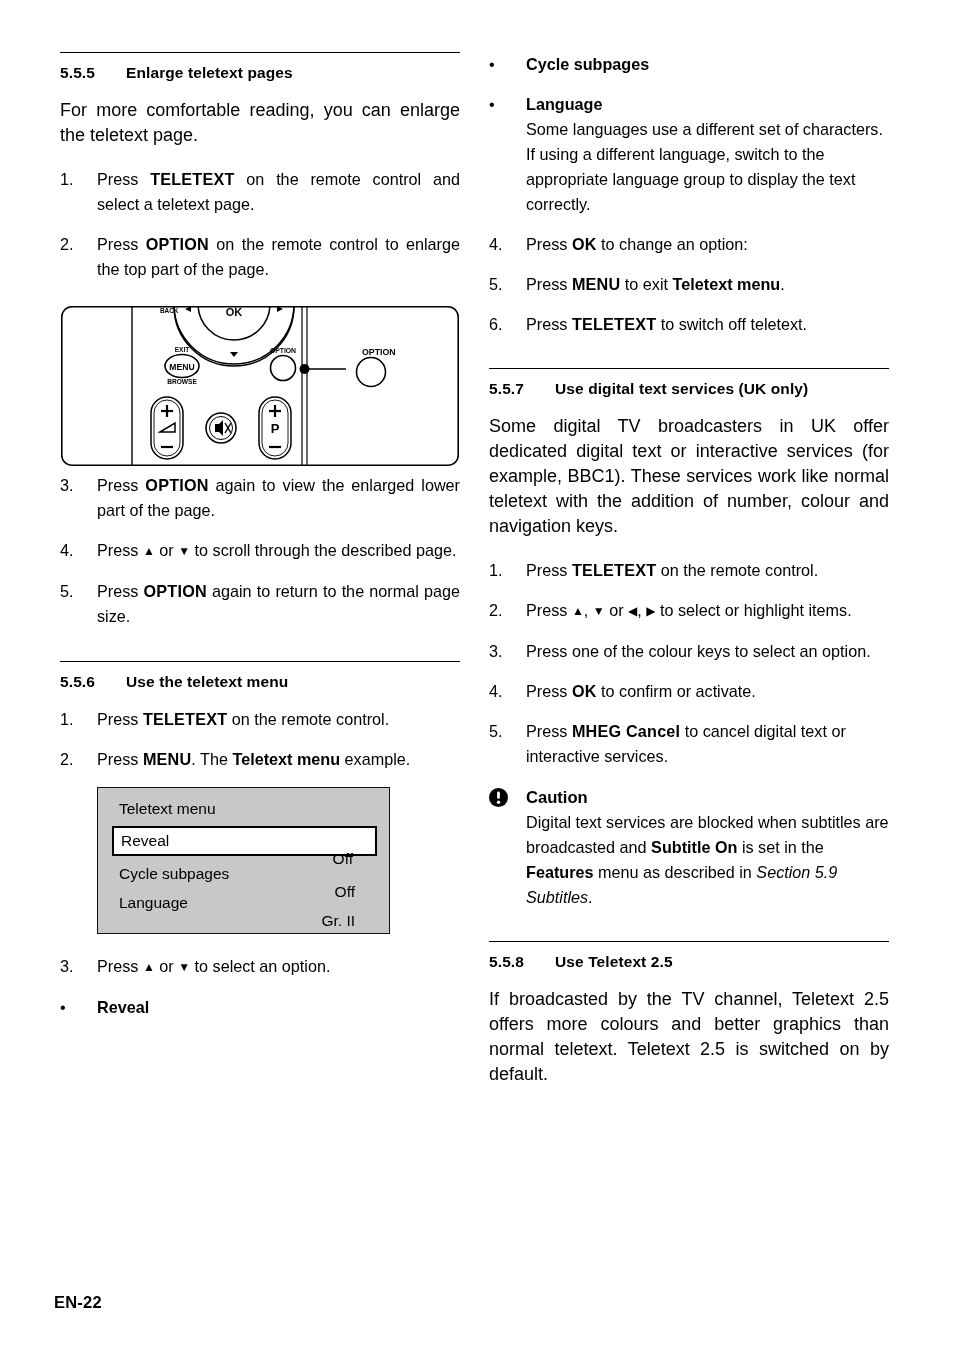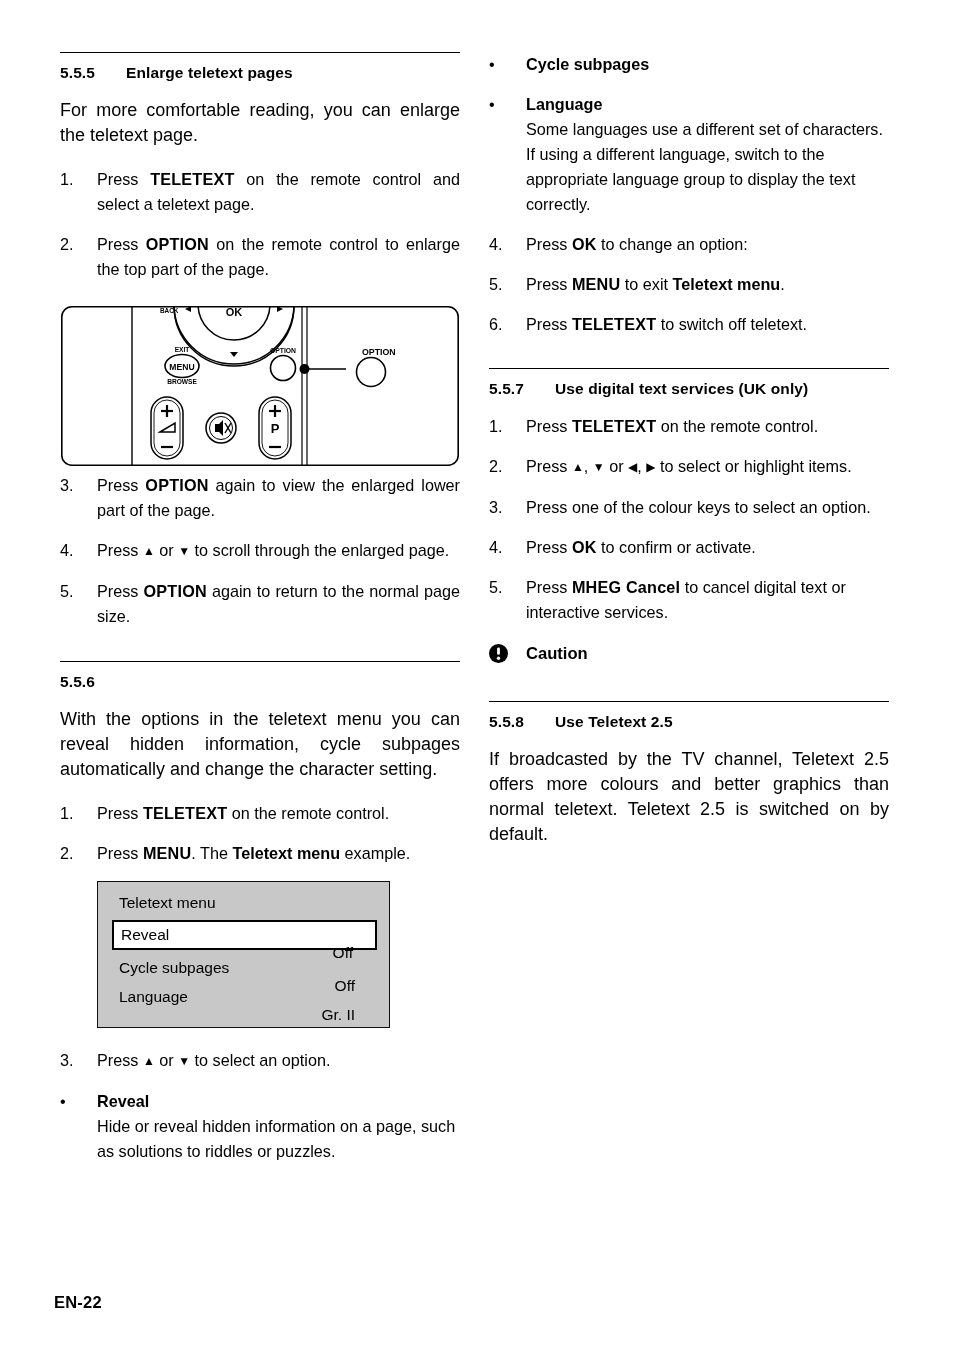--- a/index.html
+++ b/index.html
@@ -176,36 +176,36 @@
 
     <div style="height:176px"></div>
 
     <div id="s555-bot">
         <div class="step">
           <span class="mark">3.</span>
           <span class="body just"><span>Press </span><span class="big">OPTION</span><span> again to view the enlarged lower part of the page.</span></span>
         </div>
         <div class="step">
           <span class="mark">4.</span>
-          <span class="body just"><span>Press </span><span class="arrow">▲</span><span> or </span><span class="arrow">▼</span><span> to scroll through the enlarged page.</span></span>
+          <span class="body just"><span>Press </span><span class="arrow">▲</span><span> or </span><span class="arrow">▼</span><span> to scroll through the described page.</span></span>
         </div>
         <div class="step">
           <span class="mark">5.</span>
           <span class="body just"><span>Press </span><span class="big">OPTION</span><span> again to return to the normal page size.</span></span>
         </div>
       </div>
 
     <div style="height:17px"></div>
 
     <div class="rule"></div>
     <h2 class="sec">
       <span class="num">5.5.6</span>
+      <span class="ttl">Use the teletext menu</span>
     </h2>
 
-    <p class="para">With the options in the teletext menu you can reveal hidden information, cycle subpages automatically and change the character setting.</p>
 
     <div id="s556-before">
         <div class="step">
           <span class="mark">1.</span>
           <span class="body"><span>Press </span><span class="big">TELETEXT</span><span> on the remote control.</span></span>
         </div>
         <div class="step">
           <span class="mark">2.</span>
           <span class="body"><span>Press </span><span class="big">MENU</span><span>. The </span><span class="lbl">Teletext menu</span><span> example.</span></span>
         </div>
@@ -231,21 +231,20 @@
         <div class="step">
           <span class="mark">3.</span>
           <span class="body"><span>Press </span><span class="arrow">▲</span><span> or </span><span class="arrow">▼</span><span> to select an option.</span></span>
         </div>
       </div>
 
     <div class="step">
       <span class="mark bullet">•</span>
       <span class="body">
         <span class="lbl">Reveal</span><br>
-        <span>Hide or reveal hidden information on a page, such as solutions to riddles or puzzles.</span>
       </span>
     </div>
 
   </div>
 
   <div class="remote-fig">
     <svg width="398" height="160" viewBox="0 0 398 160" xmlns="http://www.w3.org/2000/svg">
 
       <rect x="0.8" y="0.8" width="396.4" height="158.4" rx="10" ry="10" fill="#ffffff" stroke="#000000" stroke-width="1.6"></rect>
 
@@ -335,20 +334,21 @@
       </div>
 
     <div style="height:16px"></div>
 
     <div class="rule"></div>
     <h2 class="sec">
       <span class="num">5.5.7</span>
       <span class="ttl">Use digital text services (UK only)</span>
     </h2>
 
+    <p class="para">Some digital TV broadcasters in UK offer dedicated digital text or interactive services (for example, BBC1). These services work like normal teletext with the addition of number, colour and navigation keys.</p>
 
     <div id="s557-steps">
         <div class="step">
           <span class="mark">1.</span>
           <span class="body"><span>Press </span><span class="big">TELETEXT</span><span> on the remote control.</span></span>
         </div>
         <div class="step">
           <span class="mark">2.</span>
           <span class="body"><span>Press </span><span class="arrow">▲</span><span>, </span><span class="arrow">▼</span><span> or </span><span class="arrow">◀</span><span>, </span><span class="arrow">▶</span><span> to select or highlight items.</span></span>
         </div>
@@ -369,20 +369,21 @@
     <div class="caution">
       <span class="ico">
         <svg width="19" height="19" viewBox="0 0 19 19" xmlns="http://www.w3.org/2000/svg">
           <circle cx="9.5" cy="9.5" r="9.5" fill="#000000"></circle>
           <rect x="8.1" y="3.6" width="2.8" height="7.2" rx="1.4" fill="#ffffff"></rect>
           <circle cx="9.5" cy="14.2" r="1.7" fill="#ffffff"></circle>
         </svg>
       </span>
       <span class="body">
         <div class="ctitle">Caution</div>
+        <div id="caution-text"><span>Digital text services are blocked when subtitles are broadcasted and </span><span class="lbl">Subtitle On</span><span> is set in the </span><span class="lbl">Features</span><span> menu as described in </span><span class="ital">Section 5.9 Subtitles</span><span>.</span></div>
       </span>
     </div>
 
     <div style="height:13px"></div>
 
     <div class="rule"></div>
     <h2 class="sec">
       <span class="num">5.5.8</span>
       <span class="ttl">Use Teletext 2.5</span>
     </h2>

